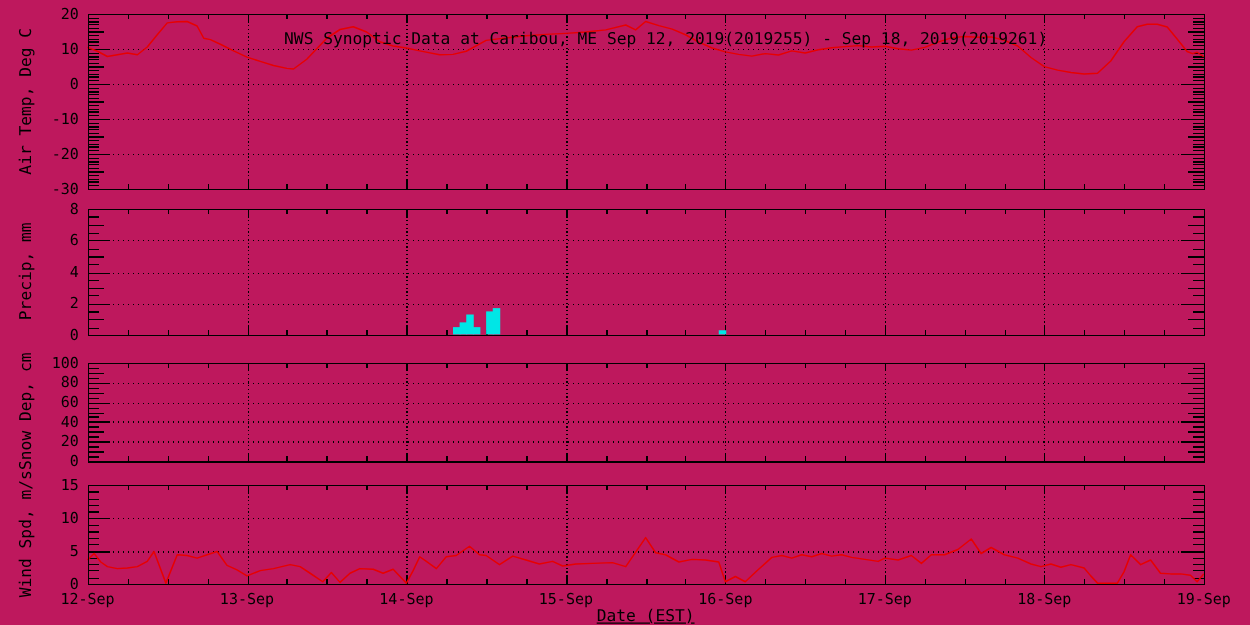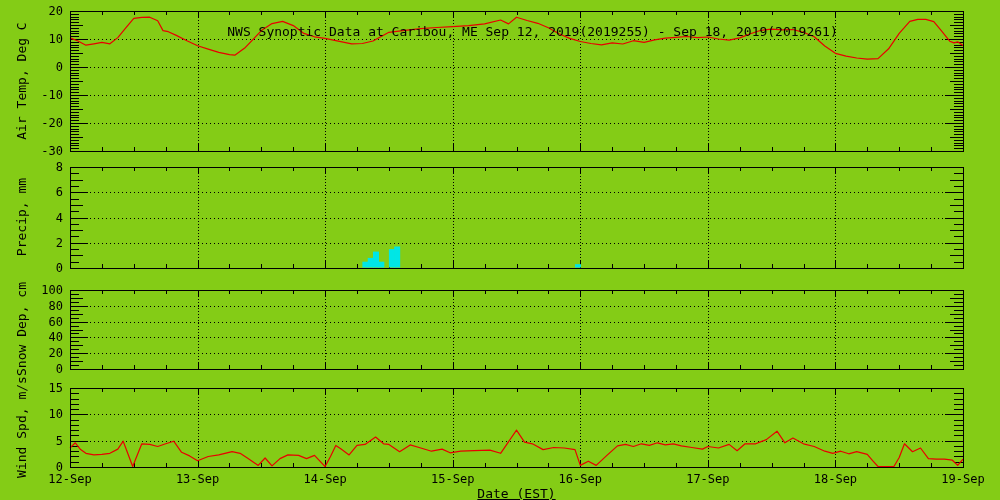--- a/index.html
+++ b/index.html
@@ -1,16 +1,16 @@
 <!DOCTYPE html>
 <html><head>
 <meta charset="utf-8">
 <style>
   html,body{margin:0;padding:0;background:#fff;}
-  #stage{position:relative;width:1000px;height:500px;background:#84cc16;overflow:hidden;
+  #stage{position:relative;width:1000px;height:500px;background:#be185d;overflow:hidden;
          font-family:"DejaVu Sans Mono",monospace;color:#000;}
   #chart{position:absolute;left:0;top:0;}
   #chart text{font-family:"DejaVu Sans Mono",monospace;font-size:12px;fill:#000;}
   .overlay{position:absolute;white-space:nowrap;}
   #plot-title{left:86px;top:24px;width:893px;text-align:center;font-size:13px;letter-spacing:0px;}
   .ylab{left:21px;transform:translate(-50%,-50%) rotate(-90deg);font-size:13px;}
   #xaxis-title{left:70px;top:486px;width:893px;text-align:center;font-size:13px;text-decoration:underline;}
 </style>
 </head>
 <body>

